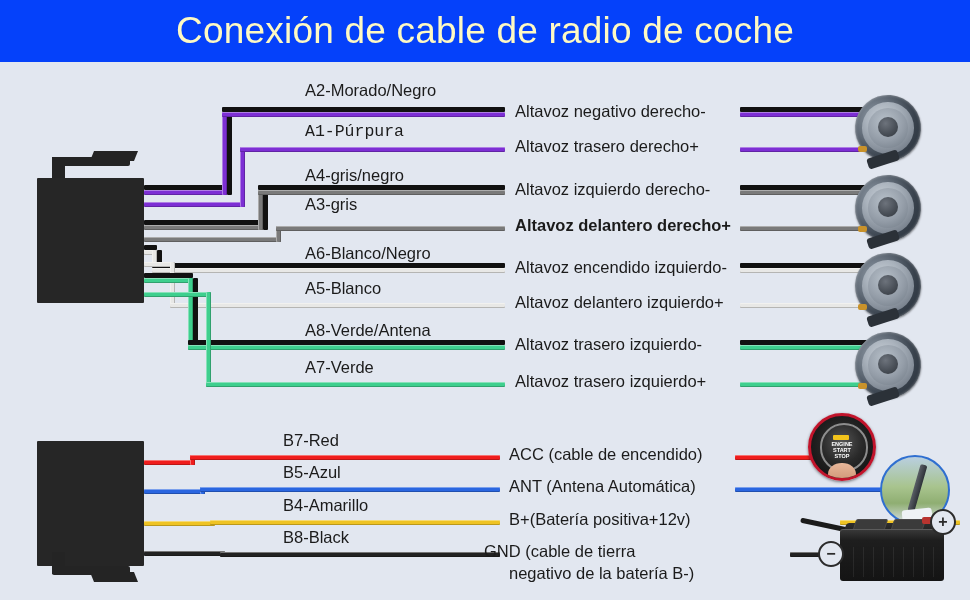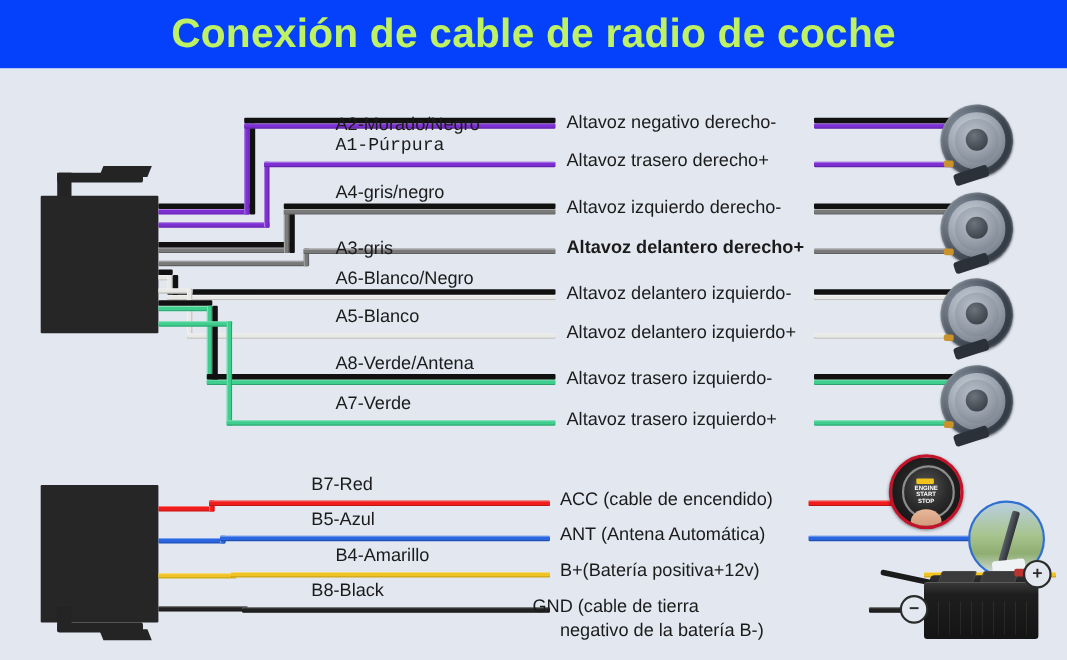--- a/index.html
+++ b/index.html
@@ -11,21 +11,21 @@
   }
   #stage{position:absolute;left:0;top:0;width:970px;height:600px;}
 
   
   .titlebar{
     position:absolute;left:0;top:0;width:970px;height:62px;
     background:#0541fa;
     display:flex;align-items:center;justify-content:center;
   }
   .titlebar .t{
-    color:#bef264;font-size:37px;font-weight:bold;letter-spacing:.2px;
+    color:#fef9c3;font-size:37px;font-weight:normal;letter-spacing:.2px;
     white-space:nowrap;
   }
   .conn-body{position:absolute;background:#262626;border-radius:1px;}
   .latch{position:absolute;background:#242424;}
   .seg{position:absolute;}
 
   
   .lbl{
     position:absolute;font-size:16.5px;color:#1b1b1b;
     white-space:nowrap;line-height:1.22;
@@ -219,43 +219,43 @@
       <div class="seg" style="left: 735px; top: 487px; width: 149px; height: 5px; background: rgb(42, 102, 224); border-radius: 1px; box-shadow: rgba(255, 255, 255, 0.38) 0px 1px 0px inset, rgba(0, 0, 0, 0.22) 0px -1px 0px inset;"></div>
       <div class="seg" style="left: 144px; top: 521px; width: 71px; height: 5px; background: rgb(239, 195, 35); border-radius: 1px; box-shadow: rgba(255, 255, 255, 0.38) 0px 1px 0px inset, rgba(0, 0, 0, 0.22) 0px -1px 0px inset;"></div>
       <div class="seg" style="left: 210px; top: 520px; width: 290px; height: 5px; background: rgb(239, 195, 35); border-radius: 1px; box-shadow: rgba(255, 255, 255, 0.38) 0px 1px 0px inset, rgba(0, 0, 0, 0.22) 0px -1px 0px inset;"></div>
       <div class="seg" style="left: 840px; top: 520px; width: 120px; height: 5px; background: rgb(239, 195, 35); border-radius: 1px; box-shadow: rgba(255, 255, 255, 0.38) 0px 1px 0px inset, rgba(0, 0, 0, 0.22) 0px -1px 0px inset;"></div>
       <div class="seg" style="left: 144px; top: 551px; width: 81px; height: 5px; background: rgb(34, 34, 34); border-radius: 1px; box-shadow: rgba(255, 255, 255, 0.38) 0px 1px 0px inset, rgba(0, 0, 0, 0.22) 0px -1px 0px inset;"></div>
       <div class="seg" style="left: 220px; top: 552px; width: 280px; height: 5px; background: rgb(34, 34, 34); border-radius: 1px; box-shadow: rgba(255, 255, 255, 0.38) 0px 1px 0px inset, rgba(0, 0, 0, 0.22) 0px -1px 0px inset;"></div>
       <div class="seg" style="left: 790px; top: 552px; width: 72px; height: 5px; background: rgb(34, 34, 34); border-radius: 1px; box-shadow: rgba(255, 255, 255, 0.38) 0px 1px 0px inset, rgba(0, 0, 0, 0.22) 0px -1px 0px inset;"></div>
     </div>
 
   <div id="labels-a">
-      <div class="lbl" style="left: 305px; top: 103px; text-align: center;">A2-Morado/Negro</div>
+      <div class="lbl" style="left: 305px; top: 80px; text-align: center;">A2-Morado/Negro</div>
       <div class="lbl" style="left: 515px; top: 101px;">Altavoz negativo derecho-</div>
       <div class="lbl" style="left: 305px; top: 122px; font-family: Liberation Mono, monospace;">A1-Púrpura</div>
       <div class="lbl" style="left: 515px; top: 136px;">Altavoz trasero derecho+</div>
       <div class="lbl" style="left: 305px; top: 165px;">A4-gris/negro</div>
       <div class="lbl" style="left: 515px; top: 179px;">Altavoz izquierdo derecho-</div>
-      <div class="lbl" style="left: 305px; top: 216px;">A3-gris</div>
+      <div class="lbl" style="left: 305px; top: 194px;">A3-gris</div>
       <div class="lbl" style="left: 515px; top: 215px; font-weight: bold;">Altavoz delantero derecho+</div>
       <div class="lbl" style="left: 305px; top: 243px;">A6-Blanco/Negro</div>
-      <div class="lbl" style="left: 515px; top: 257px;">Altavoz delantero izquierdo-</div>
+      <div class="lbl" style="left: 515px; top: 257px;">Altavoz encendido izquierdo-</div>
       <div class="lbl" style="left: 305px; top: 278px;">A5-Blanco</div>
       <div class="lbl" style="left: 515px; top: 292px;">Altavoz delantero izquierdo+</div>
       <div class="lbl" style="left: 305px; top: 320px;">A8-Verde/Antena</div>
       <div class="lbl" style="left: 515px; top: 334px;">Altavoz trasero izquierdo-</div>
       <div class="lbl" style="left: 305px; top: 357px;">A7-Verde</div>
       <div class="lbl" style="left: 515px; top: 371px;">Altavoz trasero izquierdo+</div>
     </div>
   <div id="labels-b">
       <div class="lbl" style="left: 283px; top: 430px;">B7-Red</div>
       <div class="lbl" style="left: 509px; top: 444px;">ACC (cable de encendido)</div>
       <div class="lbl" style="left: 283px; top: 462px;">B5-Azul</div>
       <div class="lbl" style="left: 509px; top: 476px;">ANT (Antena Automática)</div>
-      <div class="lbl" style="left: 283px; top: 495px; margin-left: 22px;">B4-Amarillo</div>
+      <div class="lbl" style="left: 283px; top: 495px;">B4-Amarillo</div>
       <div class="lbl" style="left: 509px; top: 509px;">B+(Batería positiva+12v)</div>
       <div class="lbl" style="left: 283px; top: 527px;">B8-Black</div>
       <div class="lbl" style="left: 484px; top: 541px;">GND (cable de tierra</div>
       <div class="lbl" style="left: 509px; top: 563px;">negativo de la batería B-)</div>
     </div>
 
   <div class="spk" style="left:855px;top:95px;">
     <div class="rim"></div>
     <div class="cone"></div>
     <div class="surr"></div>

